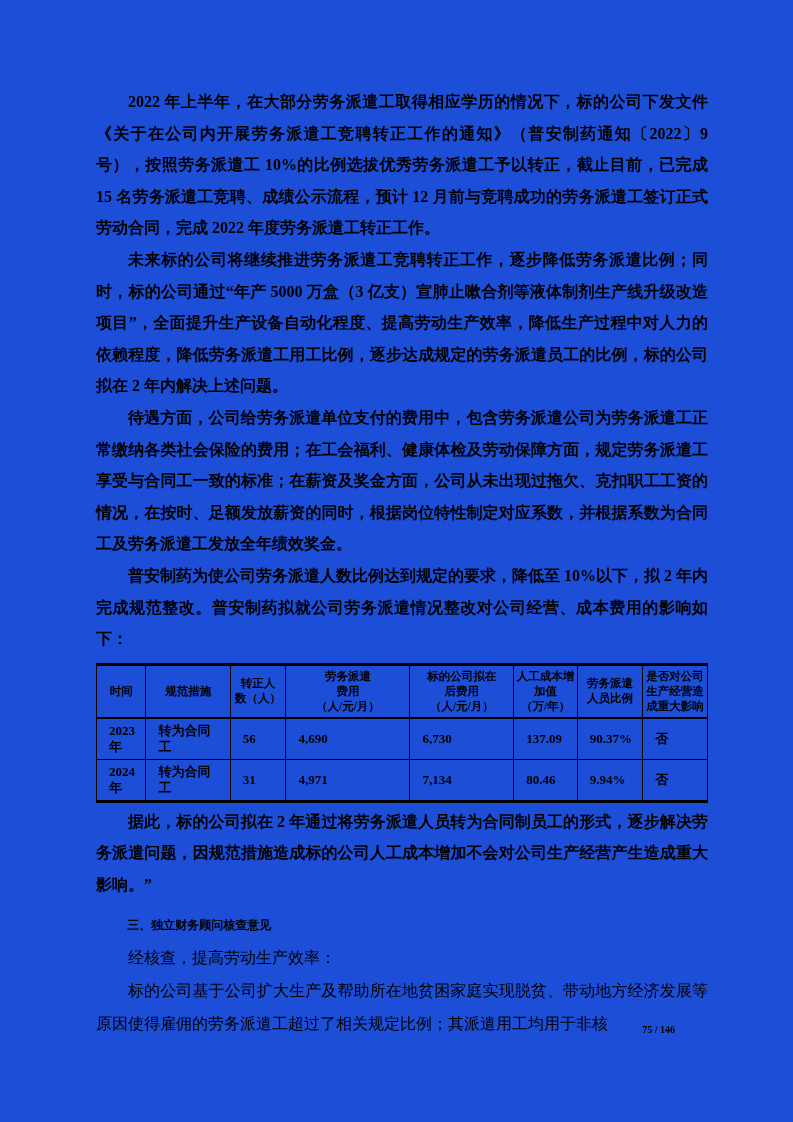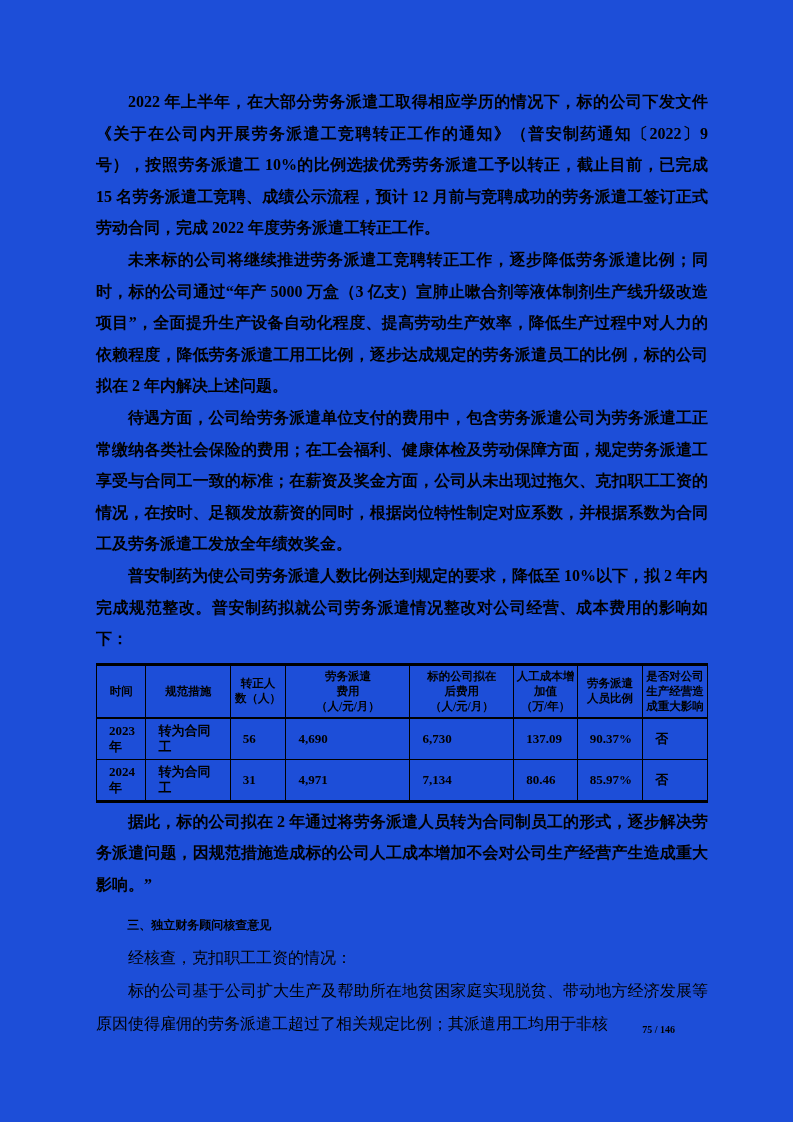--- a/index.html
+++ b/index.html
@@ -144,29 +144,29 @@
           <td>90.37%</td>
           <td>否</td>
         </tr>
         <tr>
           <td>2024 年</td>
           <td>转为合同工</td>
           <td>31</td>
           <td class="num">4,971</td>
           <td class="num">7,134</td>
           <td class="num">80.46</td>
-          <td>85.97%</td>
+          <td>9.94%</td>
           <td>否</td>
         </tr>
       </tbody>
     </table>
 
     <p class="kai">据此，标的公司拟在 2 年通过将劳务派遣人员转为合同制员工的形式，逐步解决劳务派遣问题，因规范措施造成标的公司人工成本增加不会对公司生产经营产生造成重大影响。”</p>
 
     <h3 class="sec-heading">三、独立财务顾问核查意见</h3>
 
-    <p class="song">经核查，克扣职工工资的情况：</p>
+    <p class="song">经核查，提高劳动生产效率：</p>
     <p class="song">标的公司基于公司扩大生产及帮助所在地贫困家庭实现脱贫、带动地方经济发展等原因使得雇佣的劳务派遣工超过了相关规定比例；其派遣用工均用于非核</p>
 
   </div>
 
   <div class="page-number">75 / 146</div>
 </div>
 
 </body></html>

